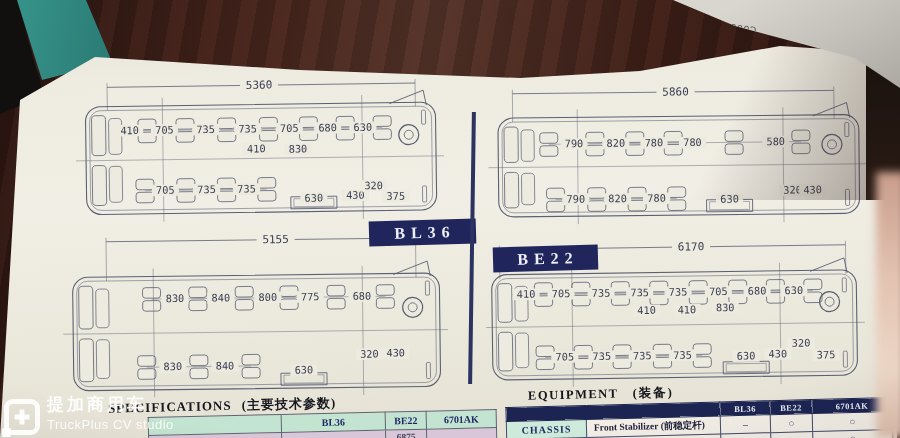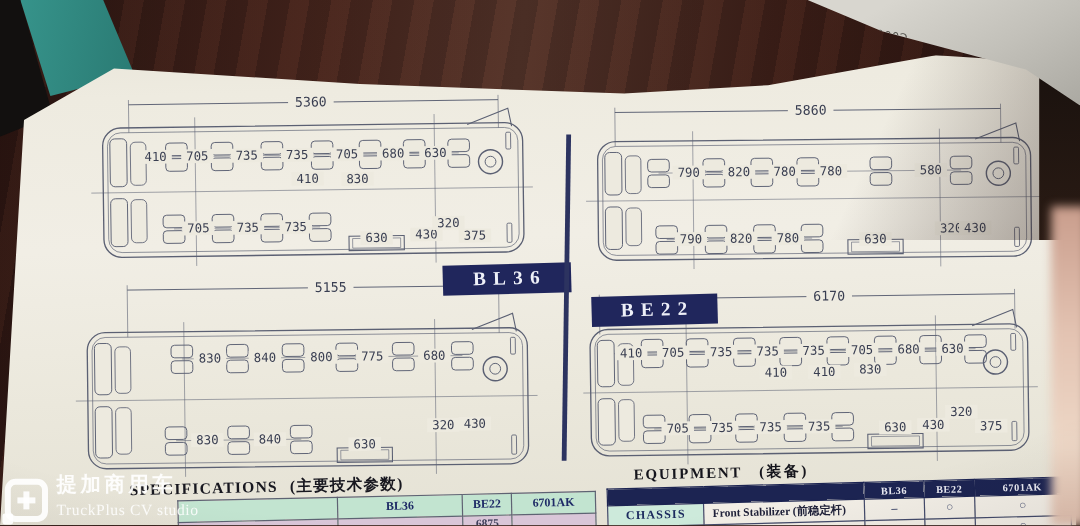--- a/index.html
+++ b/index.html
@@ -71,21 +71,21 @@
   .wm{position:absolute;left:4px;top:392px;z-index:9;display:flex;gap:7px;}
   .wm-logo{width:26px;height:26px;margin-top:7px;position:relative;
     border:5px solid rgba(255,255,255,.9);border-radius:9px;}
   .wm-logo::before{content:"";position:absolute;left:50%;top:50%;transform:translate(-50%,-50%);
     width:15px;height:5px;background:rgba(255,255,255,.9);}
   .wm-logo::after{content:"";position:absolute;left:50%;top:50%;transform:translate(-50%,-50%);
     width:5px;height:15px;background:rgba(255,255,255,.9);}
   .wm-chip{position:absolute;left:-7px;bottom:-7px;width:9px;height:9px;background:rgba(255,255,255,.9);border-radius:2px;}
   .wm-cn{font-family:Liberation Mono, monospace;font-weight:bold;font-size:17px;
     color:rgba(255,255,255,.92);letter-spacing:3px;line-height:27px;}
-  .wm-en{font-family:Liberation Serif, serif;font-size:13px;color:rgba(255,255,255,.85);
+  .wm-en{font-family:Liberation Sans, sans-serif;font-size:13px;color:rgba(255,255,255,.85);
     margin-top:-2px;letter-spacing:.5px;}
 </style>
 </head>
 <body>
 
 <div class="wood"></div>
 <div class="spine-black"></div>
 <div class="spine-teal"></div>
 
 <div class="paper">

